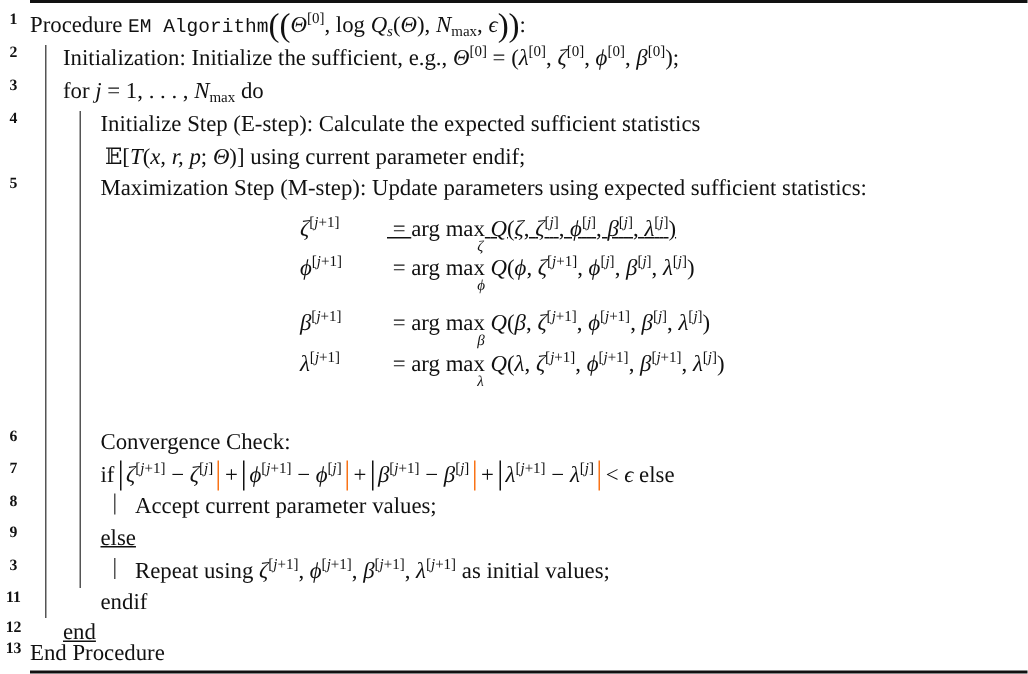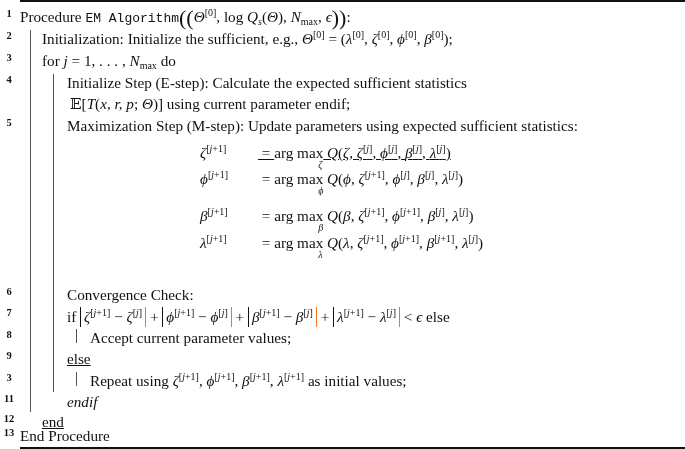--- a/index.html
+++ b/index.html
@@ -131,21 +131,21 @@
   <span class="ln">3</span>
   <span class="content" style="left:90px;">
     <span>Repeat using</span>
     <span class="m">ζ</span><sup>[<i>j</i>+1]</sup>, <span class="m">ϕ</span><sup>[<i>j</i>+1]</sup>, <span class="m">β</span><sup>[<i>j</i>+1]</sup>, <span class="m">λ</span><sup>[<i>j</i>+1]</sup>
     <span>as initial values;</span>
   </span>
 </div>
 
 <div class="line" style="top:393px;">
   <span class="ln">11</span>
-  <span class="content" style="left:67px;font-style:italic;">endif</span>
+  <span class="content" style="left:67px;">endif</span>
 </div>
 
 <div class="line" style="top:413px;">
   <span class="ln">12</span>
   <span class="content" style="left:42px;text-decoration:underline;">end</span>
 </div>
 
 <div class="line" style="top:427px;">
   <span class="ln">13</span>
   <span class="content b" style="left:20px;">End Procedure</span>

